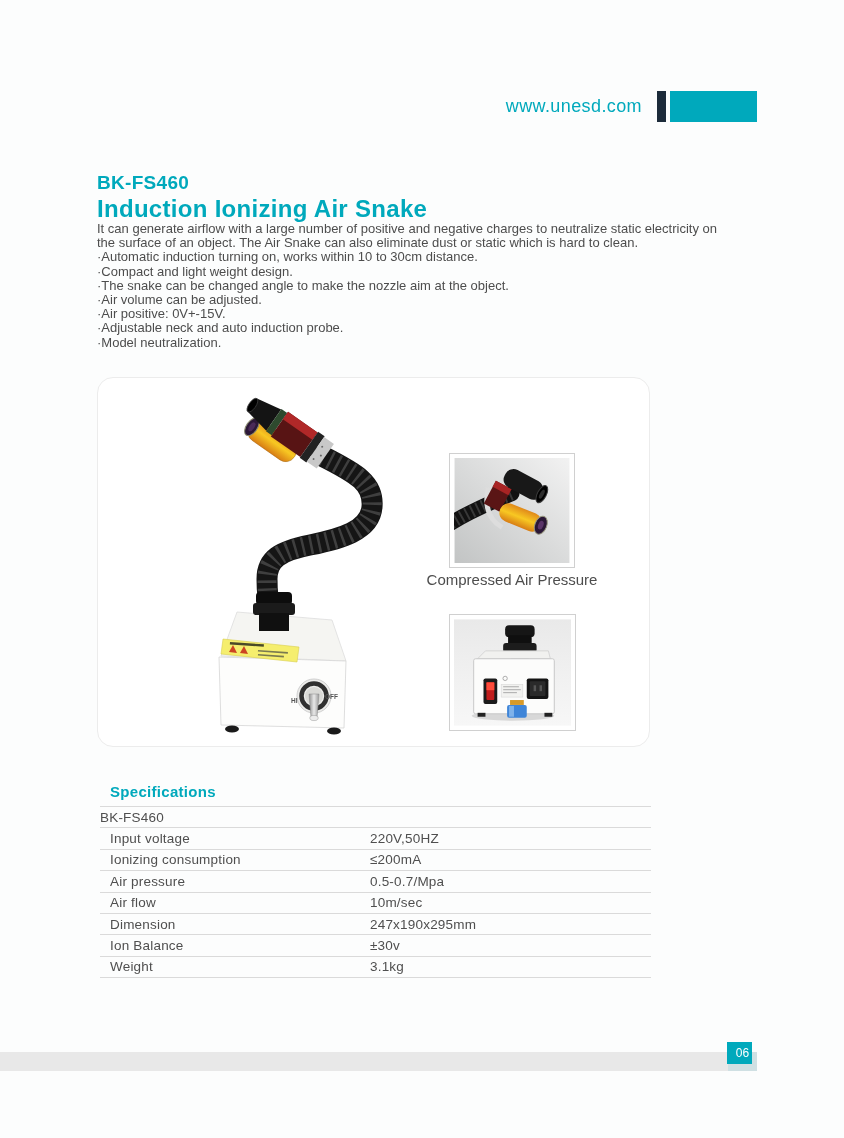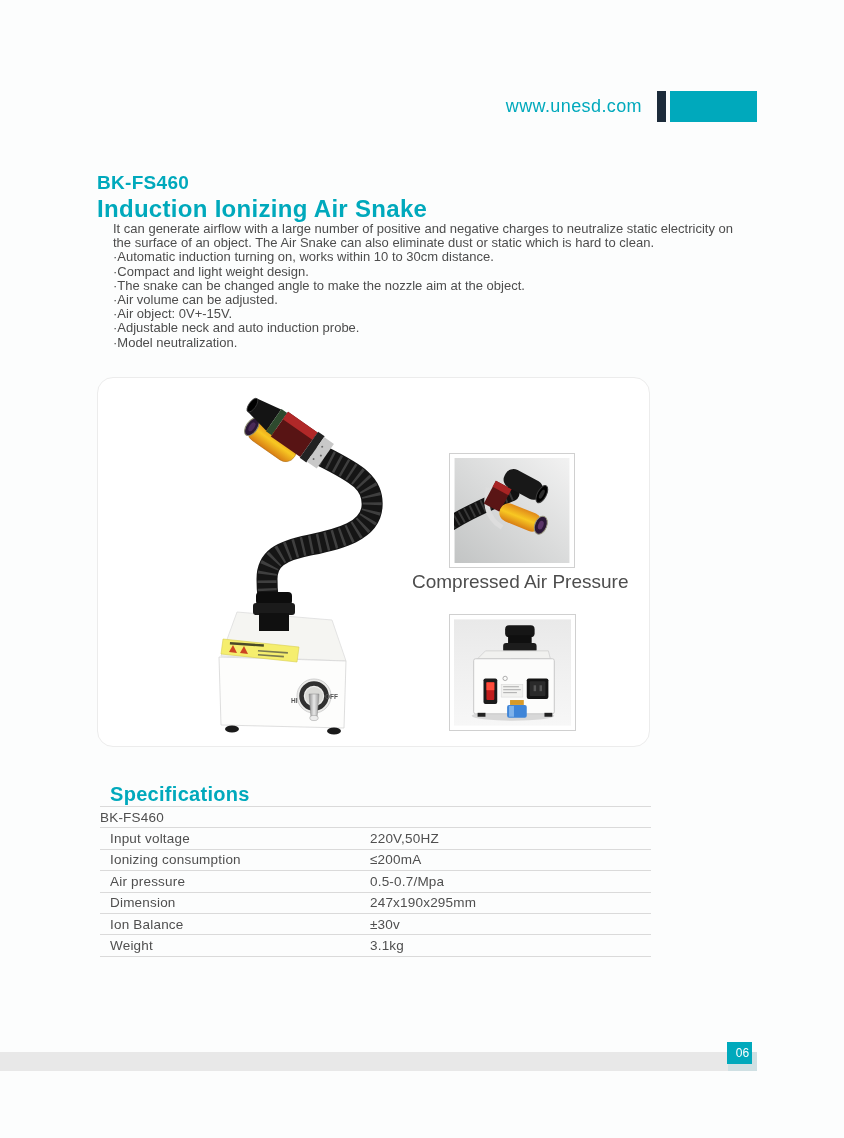--- a/index.html
+++ b/index.html
@@ -19,40 +19,40 @@
   .site-url{
     position:absolute;top:91px;right:202px;height:31px;line-height:31px;
     font-size:18px;letter-spacing:.4px;color:var(--accent);
   }
   .brand-bar-dark{position:absolute;left:657px;top:91px;width:9px;height:31px;background:var(--navy);}
   .brand-bar-teal{position:absolute;left:670px;top:91px;width:87px;height:31px;background:var(--accent);}
   
   .model-title{position:absolute;left:97px;top:172px;font-size:19px;font-weight:bold;color:var(--accent);letter-spacing:.3px;}
   .name-title{position:absolute;left:97px;top:195px;font-size:24px;font-weight:bold;color:var(--accent);letter-spacing:.3px;}
   
-  .desc-block{position:absolute;left:97px;top:222px;font-size:13px;line-height:14.2px;color:#4d4d4d;white-space:nowrap;margin-left:16px;}
+  .desc-block{position:absolute;left:97px;top:222px;font-size:13px;line-height:14.2px;color:#4d4d4d;white-space:nowrap;}
   .desc-line,.feature-line{white-space:nowrap;}
   
   .product-panel{
     position:absolute;left:97px;top:377px;width:553px;height:370px;
     background:#ffffff;border:1px solid #ececec;border-radius:16px;
   }
   .main-illustration{position:absolute;left:12px;top:2px;width:300px;height:360px;}
   .thumb-frame{
     position:absolute;background:#fff;border:1px solid #d0d0d0;padding:4px;
   }
   .thumb1{left:351px;top:75px;width:126px;height:115px;}
   .thumb2{left:351px;top:236px;width:127px;height:117px;}
   .thumb-frame svg{display:block;width:100%;height:100%;}
   .thumb-caption{
     position:absolute;left:314px;top:193px;width:200px;text-align:center;
-    font-size:19px;color:#4d4d4d;white-space:nowrap;
-  }
-  
-  .spec-title{position:absolute;left:110px;top:783px;font-size:20px;font-weight:bold;color:var(--accent);letter-spacing:.3px;}
+    font-size:15px;color:#4d4d4d;white-space:nowrap;
+  }
+  
+  .spec-title{position:absolute;left:110px;top:783px;font-size:15px;font-weight:bold;color:var(--accent);letter-spacing:.3px;}
   .spec-table{position:absolute;left:100px;top:806px;width:551px;border-top:1px solid #dadada;}
   .spec-row{display:flex;height:21.4px;align-items:center;border-bottom:1px solid #dadada;font-size:13.5px;color:#4f4f4f;}
   .spec-label{width:270px;padding-left:10px;letter-spacing:.2px;}
   .spec-value{flex:1;letter-spacing:.2px;}
   
   .footer-bar{position:absolute;left:0;top:1052px;width:757px;height:19px;background:var(--footer-bar);}
   .footer-badge-shadow{position:absolute;left:728px;top:1052px;width:29px;height:19px;background:var(--footer-badge-shadow);}
   .page-badge{
     position:absolute;left:727px;top:1042px;width:25px;height:22px;background:var(--accent);
     color:#fff;font-size:12px;text-align:center;line-height:22px;padding-left:6px;
@@ -70,21 +70,21 @@
   <div class="model-title">BK-FS460</div>
   <div class="name-title">Induction Ionizing Air Snake</div>
 
   <div class="desc-block">
     <div class="desc-line">It can generate airflow with a large number of positive and negative charges to neutralize static electricity on</div>
     <div class="desc-line">the surface of an object. The Air Snake can also eliminate dust or static which is hard to clean.</div>
     <div class="feature-line">·Automatic induction turning on, works within 10 to 30cm distance.</div>
     <div class="feature-line">·Compact and light weight design.</div>
     <div class="feature-line">·The snake can be changed angle to make the nozzle aim at the object.</div>
     <div class="feature-line">·Air volume can be adjusted.</div>
-    <div class="feature-line">·Air object: 0V+-15V.</div>
+    <div class="feature-line">·Air positive: 0V+-15V.</div>
     <div class="feature-line">·Adjustable neck and auto induction probe.</div>
     <div class="feature-line">·Model neutralization.</div>
   </div>
 
   <div class="product-panel">
 
     <svg class="main-illustration" viewBox="0 0 300 360" xmlns="http://www.w3.org/2000/svg">
       <defs>
         <linearGradient id="gy" x1="0" y1="0" x2="0" y2="1">
           <stop offset="0" stop-color="#e0891a"></stop>
@@ -238,20 +238,24 @@
     </div>
     <div class="spec-row">
       <div class="spec-label">Ionizing consumption</div>
       <div class="spec-value">≤200mA</div>
     </div>
     <div class="spec-row">
       <div class="spec-label">Air pressure</div>
       <div class="spec-value">0.5-0.7/Mpa</div>
     </div>
     <div class="spec-row">
+      <div class="spec-label">Air flow</div>
+      <div class="spec-value">10m/sec</div>
+    </div>
+    <div class="spec-row">
       <div class="spec-label">Dimension</div>
       <div class="spec-value">247x190x295mm</div>
     </div>
     <div class="spec-row">
       <div class="spec-label">Ion Balance</div>
       <div class="spec-value">±30v</div>
     </div>
     <div class="spec-row">
       <div class="spec-label">Weight</div>
       <div class="spec-value">3.1kg</div>

